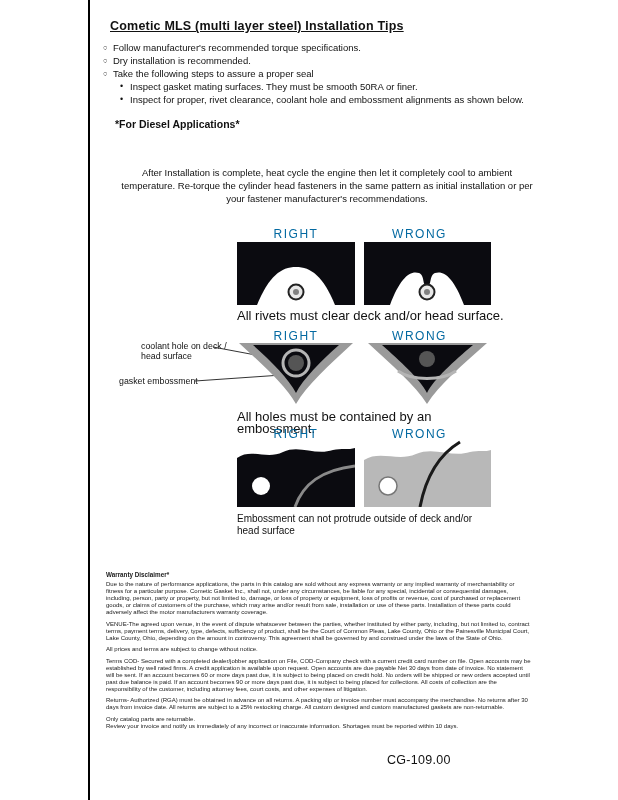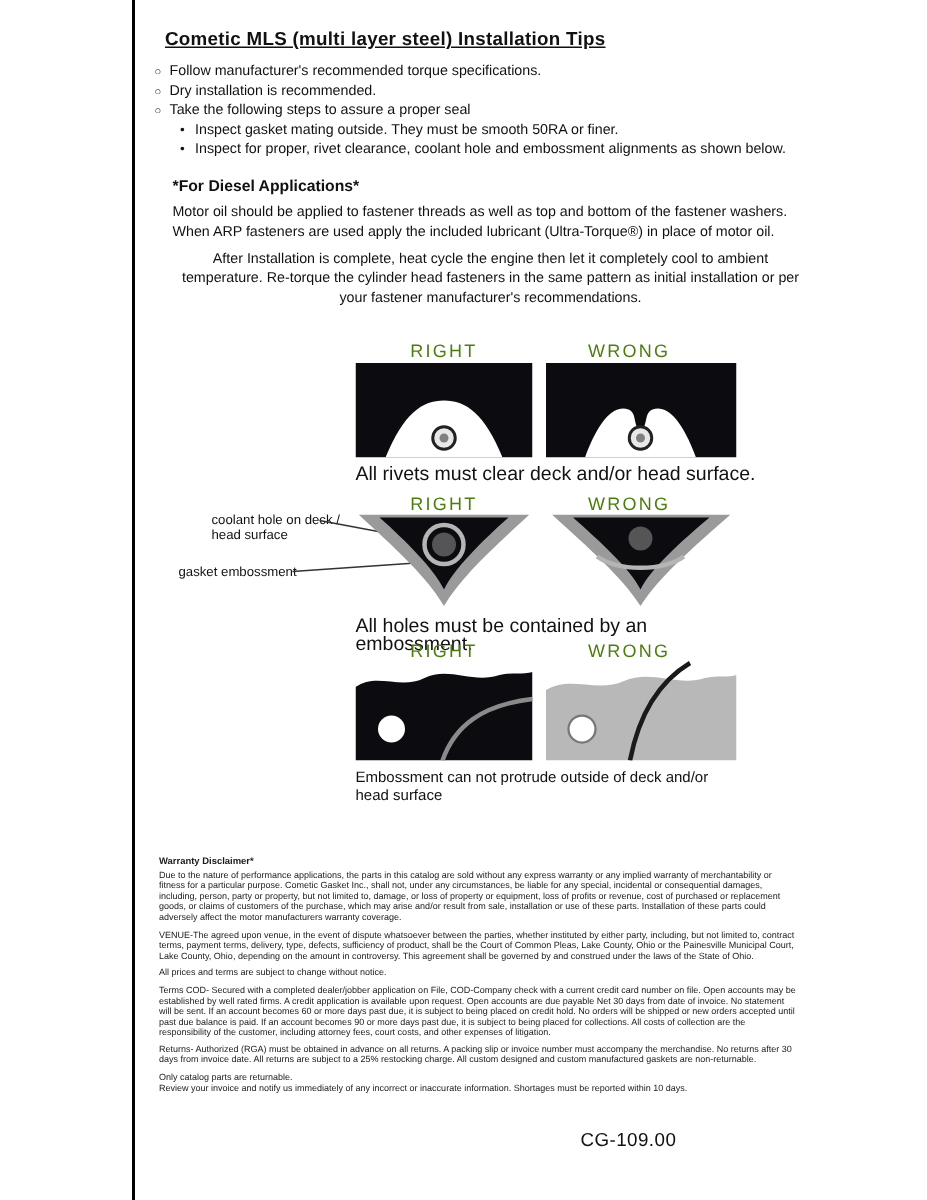--- a/index.html
+++ b/index.html
@@ -17,21 +17,21 @@
   .bullet .bmark { width:10px; flex:0 0 10px; font-size:7.5px; line-height:13px; }
   .bullet.sub { padding-left:17px; }
   .bullet.sub .bmark { font-size:9px; }
 
   .diesel-heading { position:absolute; left:115px; top:118px; font-size:10.5px; font-weight:bold; }
   .para { position:absolute; left:115px; width:424px; font-size:9.5px; line-height:13px; }
   .para.p1 { top:135px; }
   .para.p2 { top:166px;text-align:center; }
   .para.p3 { top:205px; }
 
-  .col-label { position:absolute; font-size:12px; letter-spacing:1.5px; text-align:center; color:#4d7c0f; }
+  .col-label { position:absolute; font-size:12px; letter-spacing:1.5px; text-align:center; color:#0369a1; }
   .col-label.left-col  { left:237px; width:118px; }
   .col-label.right-col { left:356px; width:127px; }
   .r1 { top:227px; } .r2 { top:329px; } .r3 { top:427px; }
 
   .diagram { position:absolute; }
   .diagram svg { display:block; }
   .d1l { left:237px; top:242px; }
   .d1r { left:364px; top:242px; }
   .d2l { left:237px; top:343px; }
   .d2r { left:364px; top:343px; }
@@ -72,30 +72,29 @@
     <div class="bullet">
       <span class="bmark">○</span>
       <span>Dry installation is recommended.</span>
     </div>
     <div class="bullet">
       <span class="bmark">○</span>
       <span>Take the following steps to assure a proper seal</span>
     </div>
     <div class="bullet sub">
       <span class="bmark">•</span>
-      <span>Inspect gasket mating outside.  They must be smooth 50RA or finer.</span>
+      <span>Inspect gasket mating surfaces.  They must be smooth 50RA or finer.</span>
     </div>
     <div class="bullet sub">
       <span class="bmark">•</span>
       <span>Inspect for proper, rivet clearance, coolant hole and embossment alignments as shown below.</span>
     </div>
   </div>
 
   <h2 class="diesel-heading">*For Diesel Applications*</h2>
-  <p class="para p1">Motor oil should be applied to fastener threads as well as top and bottom of the fastener washers. When ARP fasteners are used apply the included lubricant (Ultra-Torque®) in place of motor oil.</p>
   <p class="para p2">After Installation is complete, heat cycle the engine then let it completely cool to ambient temperature. Re-torque the cylinder head fasteners in the same pattern as initial installation or per your fastener manufacturer's recommendations.</p>
 
   <div class="col-label left-col r1">RIGHT</div>
   <div class="col-label right-col r1">WRONG</div>
 
   <div class="diagram d1l">
     <svg width="118" height="63" viewBox="0 0 118 63">
       <rect width="118" height="63" fill="#0b0b10"></rect>
       <path d="M20,63 C32,34 44,25 59,25 C74,25 86,34 98,63 Z" fill="#ffffff"></path>
       <circle cx="59" cy="50" r="7.5" fill="#e8e8e8" stroke="#222" stroke-width="2"></circle>

